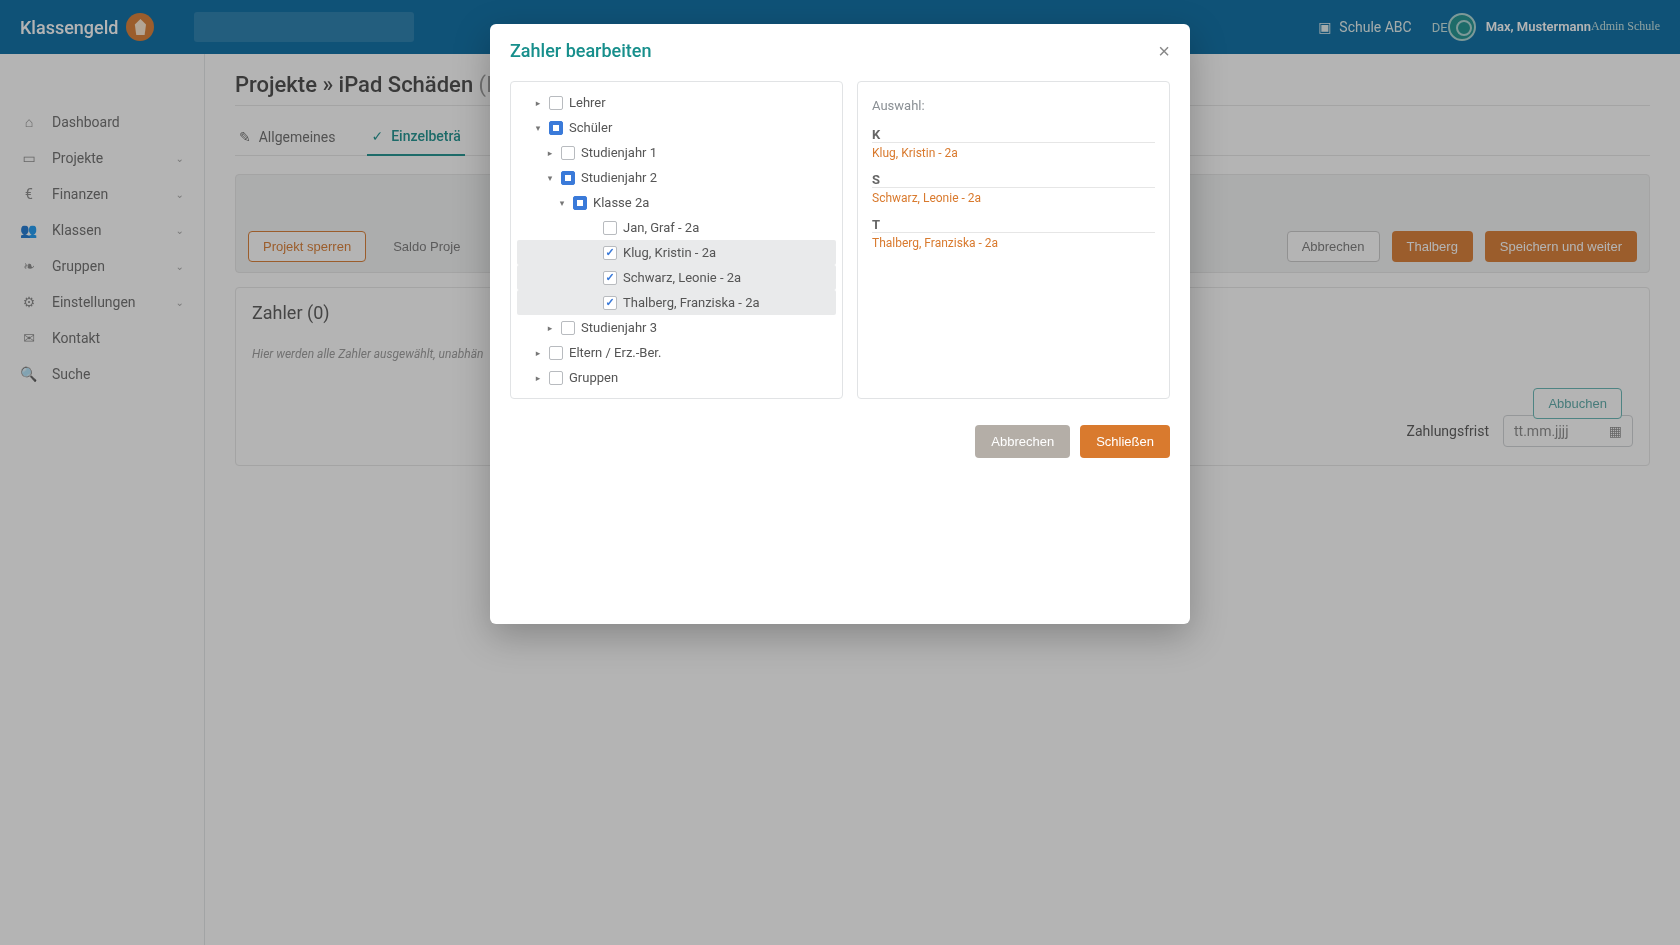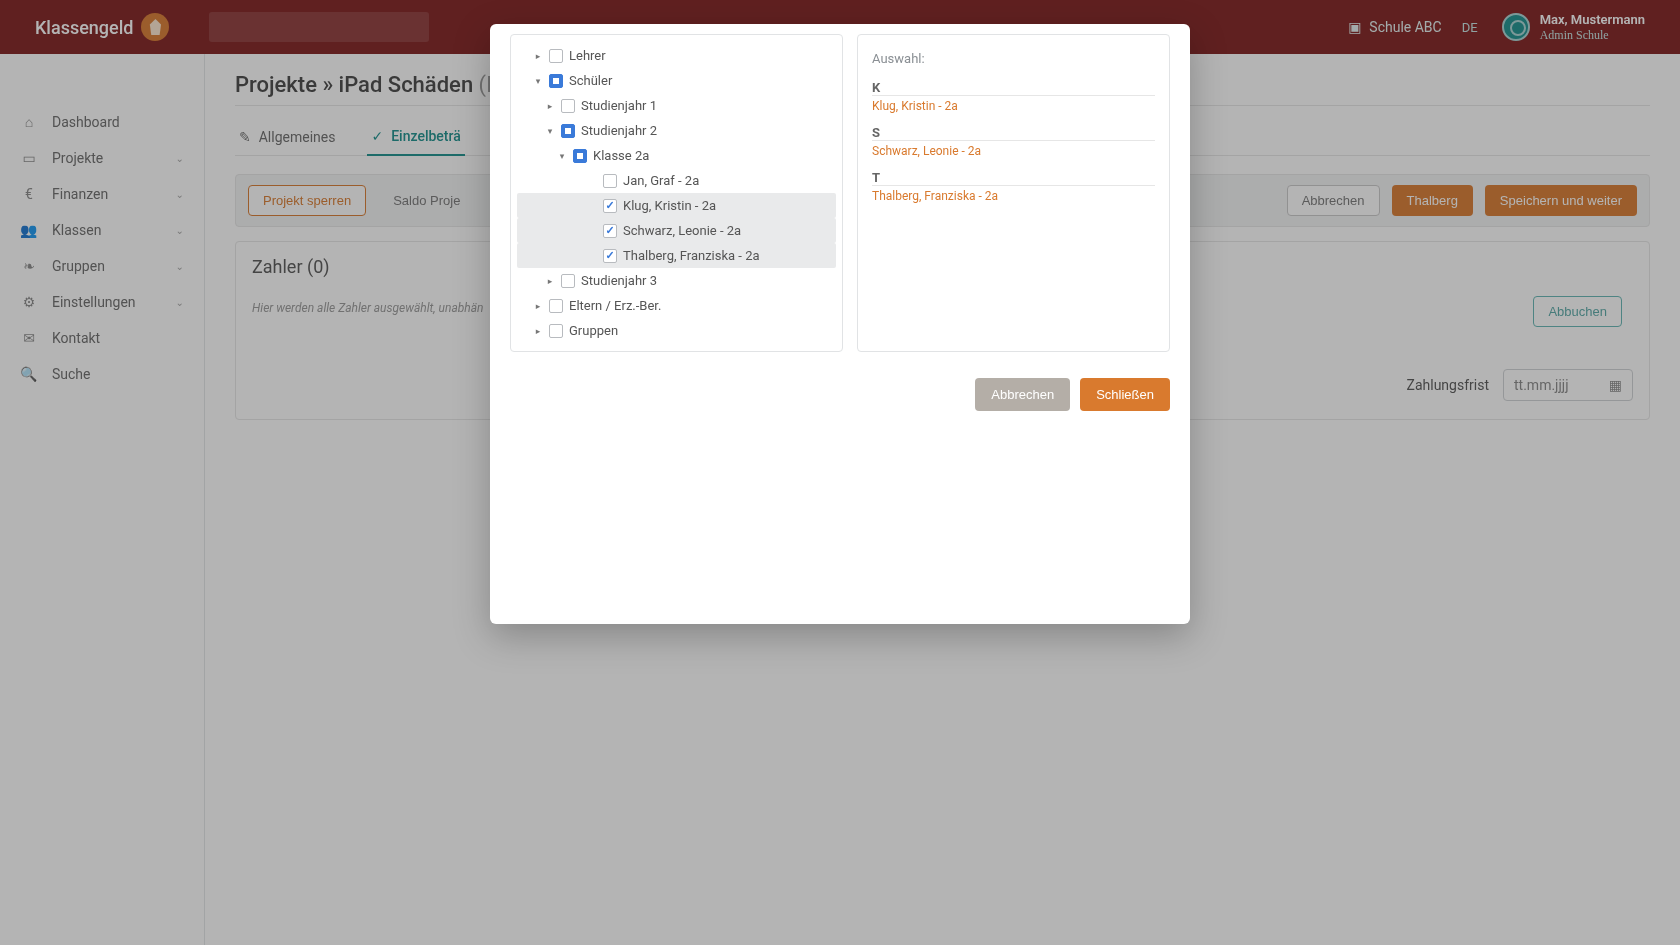--- a/index.html
+++ b/index.html
@@ -1,50 +1,50 @@
 <!DOCTYPE html>
 <html><head>
 <meta charset="utf-8">
 <style>
 * { box-sizing: border-box; margin: 0; padding: 0; }
 body { font-family: -apple-system, BlinkMacSystemFont, "Segoe UI", Roboto, sans-serif; font-size: 14px; color: #555; background: #fff; width: 1680px; height: 945px; overflow: hidden; position: relative; }
 
 
-.header { height: 54px; background: #7f1d1d; display: flex; align-items: center; padding: 0 35px; color: #fff; }
+.header { height: 54px; background: #0369a1; display: flex; align-items: center; padding: 0 20px; color: #fff; }
 .logo { display: flex; align-items: center; font-size: 18px; font-weight: 500; color: #fff; }
 .logo-icon { width: 28px; height: 28px; background: #d97a2e; border-radius: 50%; margin-left: 8px; position: relative; }
 .logo-icon::after { content: ""; position: absolute; left: 7px; top: 6px; width: 14px; height: 16px; background: #fde8d0; clip-path: polygon(50% 0, 90% 35%, 80% 100%, 20% 100%, 10% 35%); }
 .search-bar { flex: 0 0 220px; height: 30px; background: rgba(255,255,255,0.12); border-radius: 3px; margin-left: 40px; }
 .header-spacer { flex: 1; }
 .header-school { display: flex; align-items: center; gap: 8px; margin-right: 20px; font-size: 14px; color: #e5f2f1; }
-.header-lang { margin-right: 24px; color: #c6e3e2; font-size: 13px; }
+.header-lang { color: #c6e3e2; font-size: 13px; }
 .header-user { display: flex; align-items: center; gap: 10px; }
 .avatar { width: 28px; height: 28px; border: 2px solid #aad6d5; border-radius: 50%; background: #178f8c; position: relative; }
 .avatar::after { content: ""; position: absolute; left: 6px; top: 5px; width: 12px; height: 12px; border: 2px solid #aad6d5; border-radius: 50%; }
-.user-info { display: flex; flex-direction: column; line-height: 1.2; }
+.user-info { display: flex; flex-direction: row; line-height: 1.2; }
 .user-name { font-weight: 600; font-size: 13px; color: #fff; }
 .user-role { font-size: 12px; color: #c6e3e2; font-family: Liberation Serif, serif; }
 
 
 .sidebar { position: absolute; left: 0; top: 54px; bottom: 0; width: 205px; background: #fff; border-right: 1px solid #e3e6e8; padding-top: 50px; }
 .sidebar-item { display: flex; align-items: center; padding: 10px 20px; color: #6a6a6a; cursor: pointer; font-size: 14px; }
 .sidebar-item .si-icon { width: 18px; margin-right: 14px; display: flex; justify-content: center; color: #888; }
 .sidebar-item .chev { margin-left: auto; font-size: 10px; color: #a6a6a6; }
 
 
 .main { position: absolute; left: 205px; right: 0; top: 54px; bottom: 0; padding: 18px 30px; background: #fff; }
 .breadcrumb { font-size: 22px; color: #444; font-weight: 500; }
 .bc-trunc { color: #999; font-weight: 400; }
 .divider { border: 0; border-top: 1px solid #e6e6e6; margin-top: 8px; }
 .tabs { display: flex; gap: 28px; margin-top: 12px; border-bottom: 1px solid #e6e6e6; }
 .tab { padding: 10px 4px; color: #6a6a6a; display: flex; align-items: center; gap: 8px; cursor: pointer; }
 .tab.active { color: #178f8c; border-bottom: 2px solid #178f8c; margin-bottom: -1px; font-weight: 500; }
 
 .actionbar { display: flex; align-items: center; gap: 12px; background: #f3f4f5; border: 1px solid #e6e6e6; border-radius: 4px; padding: 10px 12px; margin-top: 18px; }
-.btn { border: 1px solid transparent; border-radius: 4px; padding: 7px 14px; font-size: 13px; cursor: pointer; background: #fff; }
+.btn { border: 1px solid transparent; border-radius: 4px; padding: 7px 14px; font-size: 13px; cursor: pointer; background: #fff; margin-top: 46px; }
 .btn-outline-orange { border-color: #d97a2e; color: #d97a2e; background: #fff; }
 .btn-gray { background: #f3f4f5; color: #777; border-color: transparent; }
 .btn-outline-gray { border-color: #c9c9c9; color: #777; background: #fff; }
 .btn-orange { background: #d97a2e; color: #fff; }
 .btn-outline-teal { border-color: #63b6b4; color: #57a8a6; background: #fff; }
 .actionbar .spacer { flex: 1; }
 
 .panel { border: 1px solid #e6e6e6; border-radius: 4px; margin-top: 14px; padding: 14px 16px 18px; }
 .panel-title { font-size: 18px; color: #555; }
 .panel-help { font-style: italic; font-size: 12px; color: #999; margin-top: 24px; }
@@ -190,20 +190,24 @@
       <div class="date-input">
         <span>tt.mm.jjjj</span>
         <span>▦</span>
       </div>
     </div>
   </div>
 </div>
 
 <div class="overlay">
   <div class="modal">
+    <div class="modal-header">
+      <div class="modal-title">Zahler bearbeiten</div>
+      <button class="modal-close">×</button>
+    </div>
     <div class="modal-body">
       <div class="tree-panel">
         <div class="tree" id="tree">
             <div class="tree-row indent-1">
               <span class="tree-toggle">▸</span>
               <span class="tree-cb "></span>
               <span>Lehrer</span>
             </div>
             <div class="tree-row indent-1">
               <span class="tree-toggle">▾</span>

